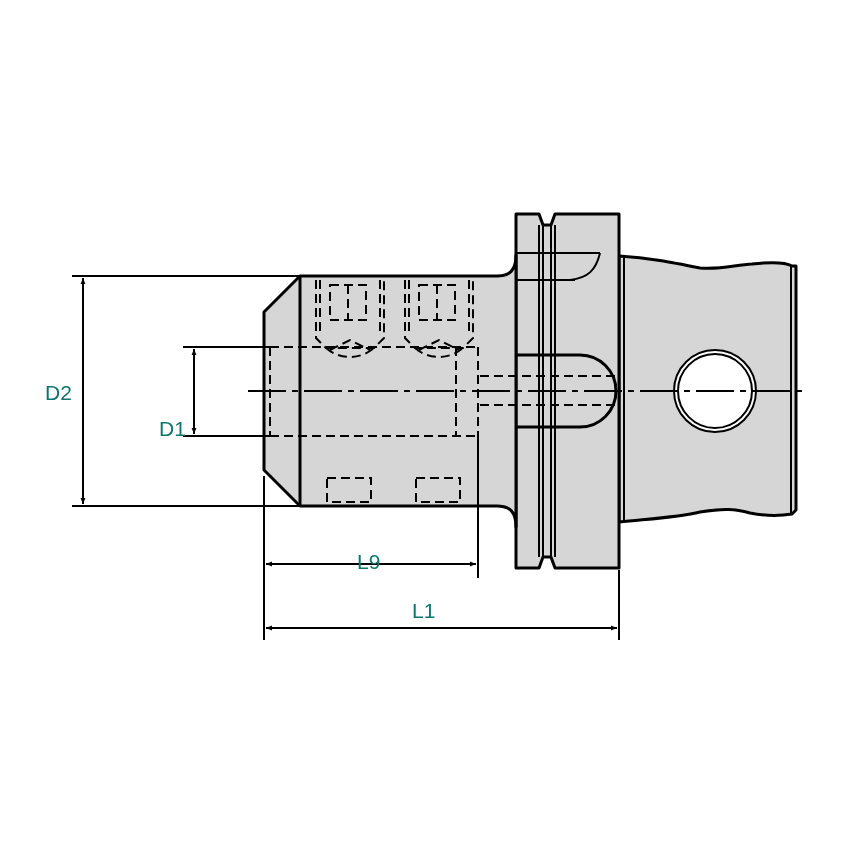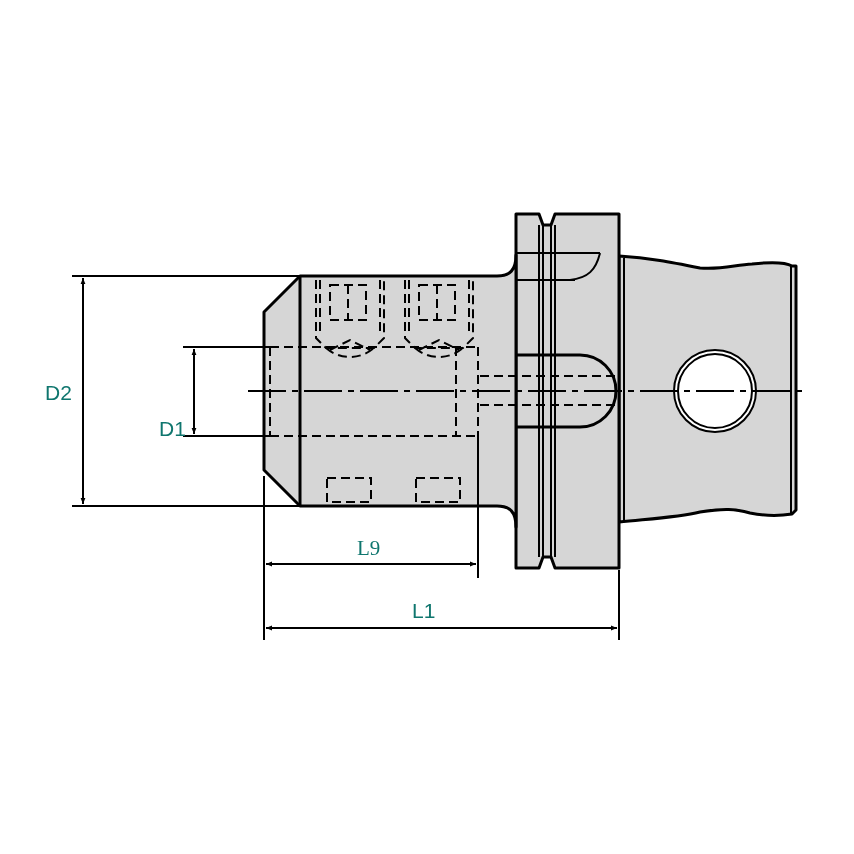--- a/index.html
+++ b/index.html
@@ -107,14 +107,14 @@
     <line class="dim" x1="266" y1="564" x2="476" y2="564" marker-start="url(#arr)" marker-end="url(#arr)"></line>
   </g>
   <g>
     <line class="dim" x1="619" y1="570" x2="619" y2="640"></line>
     <line class="dim" x1="266" y1="628" x2="617" y2="628" marker-start="url(#arr)" marker-end="url(#arr)"></line>
   </g>
 </svg>
 
 <div class="lbl" style="left:45px; top:382px;">D2</div>
 <div class="lbl" style="left:159px; top:382px;margin-top:36px;">D1</div>
-<div class="lbl" style="left:357px; top:538px;font-family:Liberation Serif, serif;">L9</div>
+<div class="lbl" style="left:357px; top:551px;">L9</div>
 <div class="lbl" style="left:412px; top:600px;">L1</div>
 
 </body></html>

